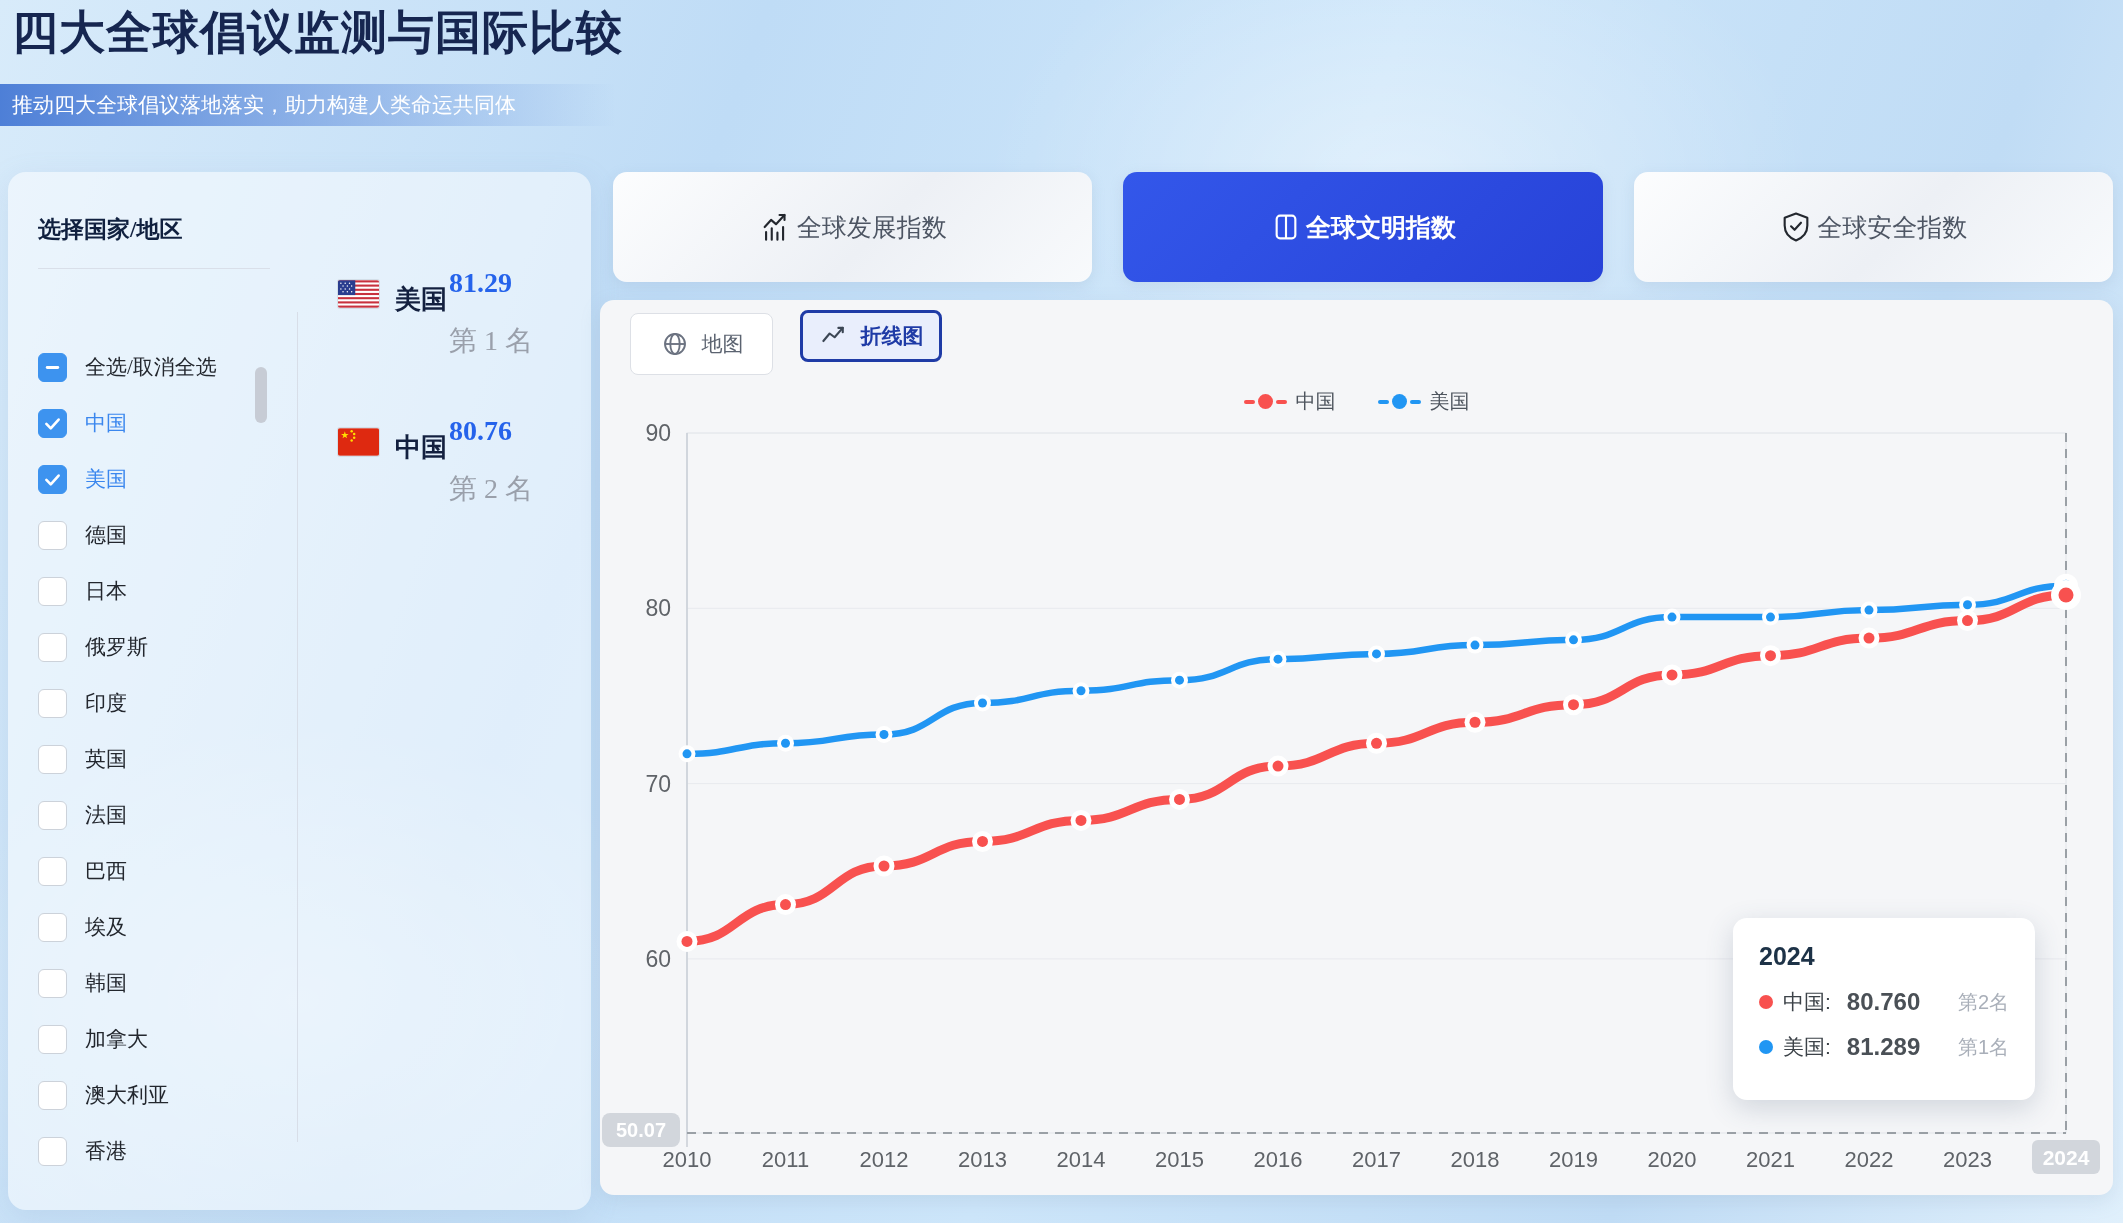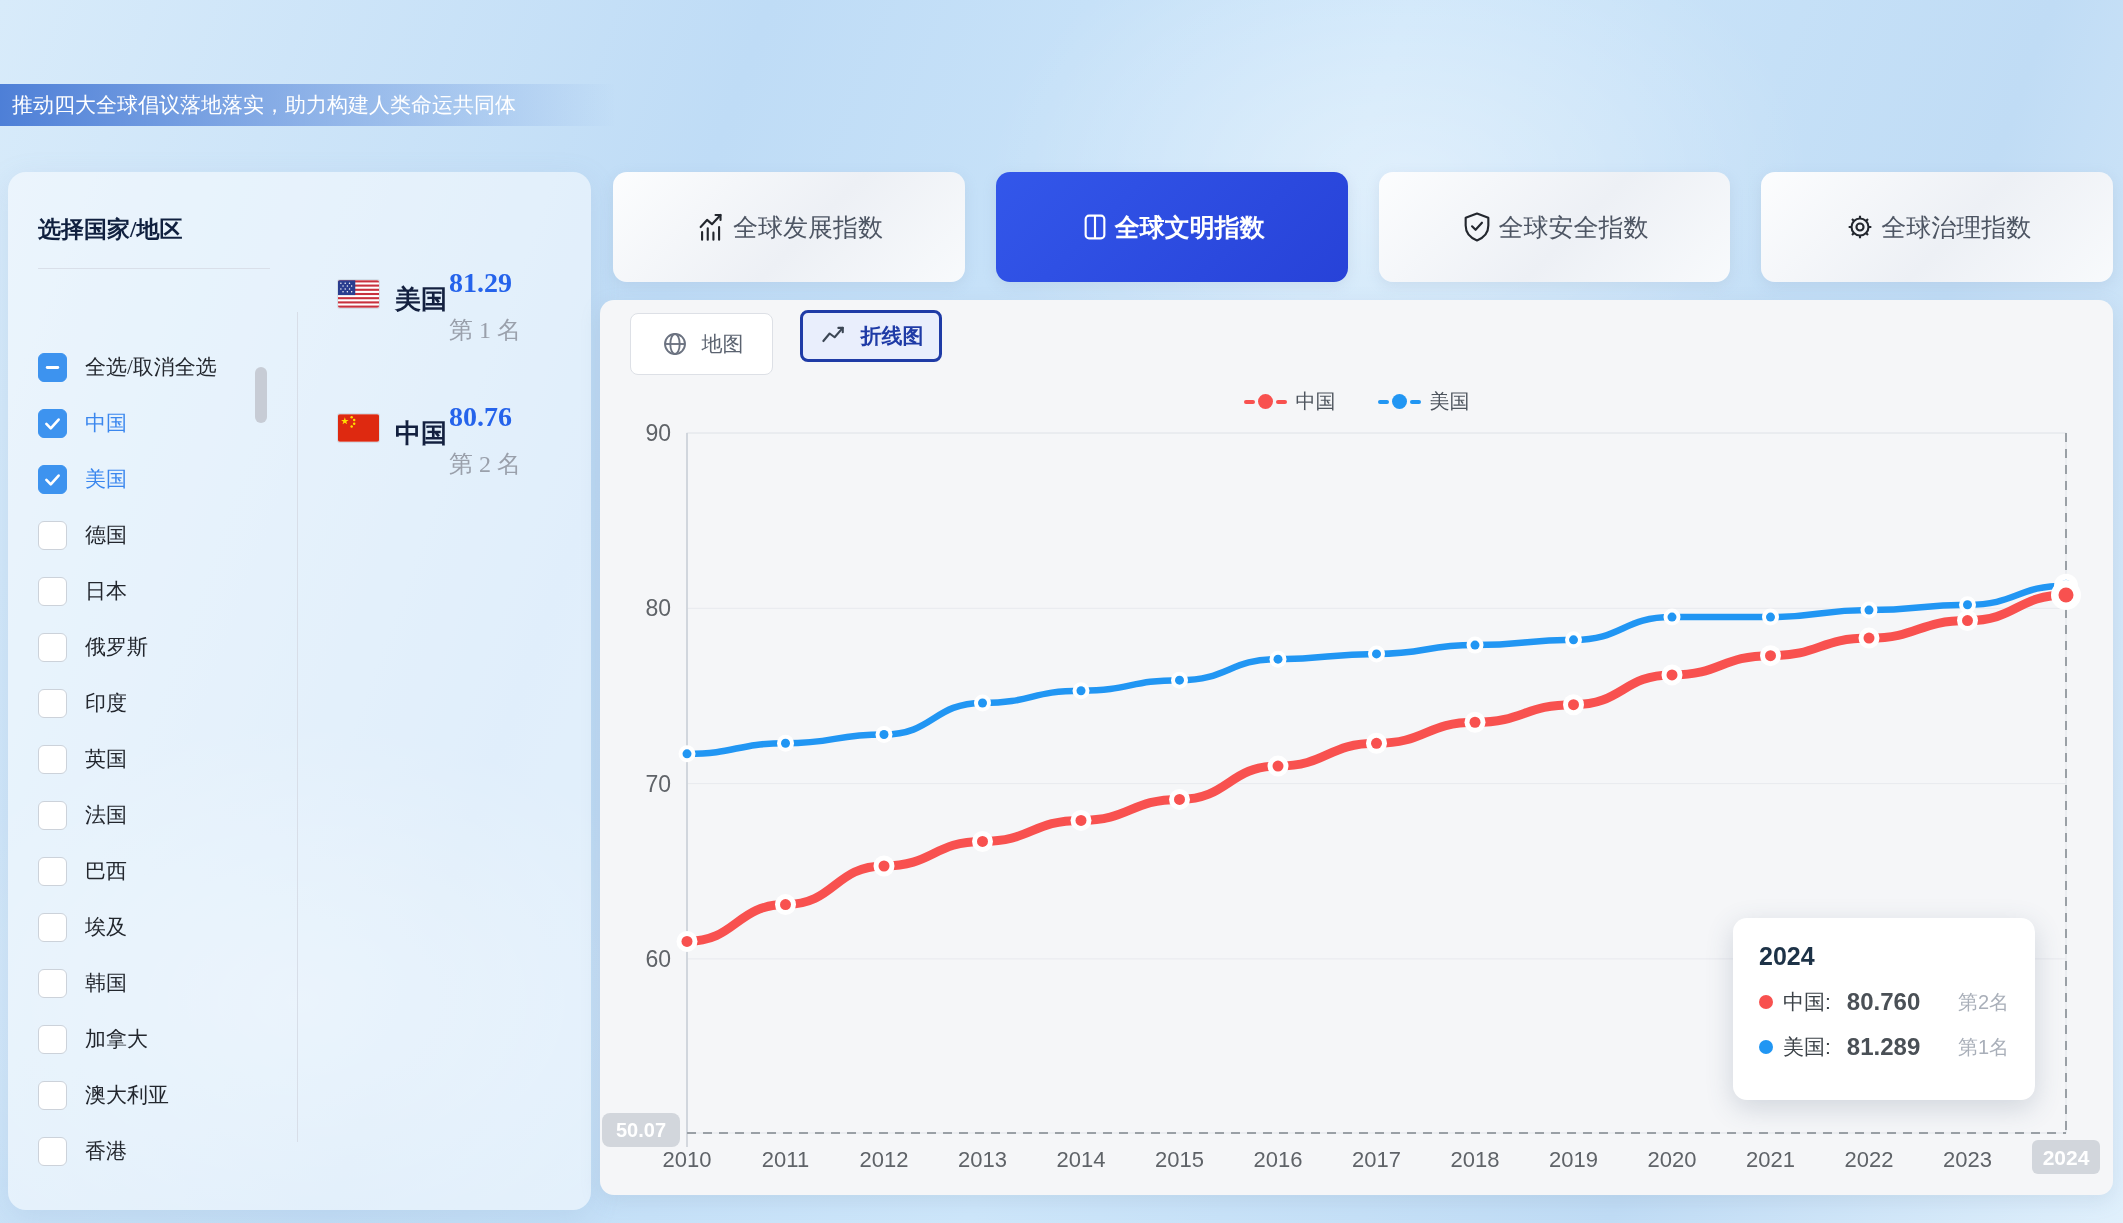--- a/index.html
+++ b/index.html
@@ -36,21 +36,21 @@
   .row-label.sel{color:#3b87ee;}
   .scroll-thumb{position:absolute;left:247px;top:195px;width:12px;height:56px;border-radius:6px;background:#c7ccd5;}
   .v-divider{position:absolute;left:289px;top:140px;width:1px;height:830px;background:#d8dee8;}
   .ranking{position:absolute;left:330px;top:82px;}
   .rank-item{display:flex;align-items:flex-start;margin-top:14px;}
   .rank-item + .rank-item{margin-top:56px;}
   .flag{width:41px;height:28px;border-radius:2px;overflow:hidden;box-shadow:0 0 0 1px rgba(0,0,0,.08);margin-top:12px;flex:0 0 auto;}
   .rank-name{font-size:26px;font-weight:bold;color:#13203f;margin-left:16px;margin-top:14px;}
   .rank-col{margin-left:2px;display:flex;flex-direction:column;}
   .rank-score{font-size:28px;font-weight:bold;color:#2563eb;line-height:30px;}
-  .rank-rank{font-size:24px;color:#9aa0ab;margin-top:16px;}
+  .rank-rank{font-size:28px;color:#9aa0ab;margin-top:24px;}
 
   .tabs{position:absolute;left:613px;top:172px;width:1500px;height:110px;display:flex;gap:31px;}
   .tab{flex:1;border-radius:14px;display:flex;align-items:center;justify-content:center;gap:4px;
     background:linear-gradient(135deg,#fcfdfe 0%,#edf0f5 55%,#f8fafc 100%);
     color:#4d5563;font-size:25px;cursor:pointer;box-shadow:0 4px 14px rgba(140,160,190,.20);}
   .tab .ticon{display:flex;color:#23272e;}
   .tab.active{background:linear-gradient(135deg,#3357ea 0%,#2742d8 100%);color:#fff;font-weight:bold;}
   .tab.active .ticon{color:#fff;}
 
   .chart-card{position:absolute;left:600px;top:300px;width:1513px;height:895px;border-radius:14px;
@@ -79,20 +79,21 @@
   .tt-val{font-size:24px;font-weight:bold;color:#4a5056;margin-left:6px;}
   .tt-rank{font-size:20px;color:#a9afb9;margin-left:auto;}
 </style>
 </head>
 <body>
 
 <div class="page">
   <div class="decor decor1"></div>
   <div class="decor decor2"></div>
 
+  <div class="title">四大全球倡议监测与国际比较</div>
   <div class="subtitle-bar">
     <span class="subtitle">推动四大全球倡议落地落实，助力构建人类命运共同体</span>
   </div>
 
   <div class="sidebar">
     <div class="sb-heading">选择国家/地区</div>
     <div class="sb-divider"></div>
     <div class="country-list" id="country-list">
         <div class="row">
           <span class="cb on">
@@ -248,30 +249,20 @@
         <span>全球文明指数</span>
       </div>
       <div class="tab">
         <span class="ticon">
           <svg width="34" height="34" viewBox="0 0 48 48" fill="none" stroke="currentColor" stroke-width="3" stroke-linecap="round" stroke-linejoin="round">
             <path d="M24 5 L40 11 V22 C40 33 33 39.5 24 43 C15 39.5 8 33 8 22 V11 Z"></path>
             <path d="M17 23 l5 5 9 -10"></path>
           </svg>
         </span>
         <span>全球安全指数</span>
-      </div>
-      <div class="tab">
-        <span class="ticon">
-          <svg width="34" height="34" viewBox="0 0 48 48" fill="none" stroke="currentColor" stroke-width="3">
-            <circle cx="24" cy="24" r="12"></circle>
-            <circle cx="24" cy="24" r="5"></circle>
-            <path d="M24 8 v4 M24 36 v4 M8 24 h4 M36 24 h4 M12.7 12.7 l2.8 2.8 M32.5 32.5 l2.8 2.8 M35.3 12.7 l-2.8 2.8 M15.5 32.5 l-2.8 2.8"></path>
-          </svg>
-        </span>
-        <span>全球治理指数</span>
       </div>
     </div>
 
   <div class="chart-card">
     <div class="btn btn-map">
       <span class="bicon">
         <svg width="30" height="30" viewBox="0 0 48 48" fill="none" stroke="currentColor" stroke-width="3">
             <circle cx="24" cy="24" r="16"></circle>
             <ellipse cx="24" cy="24" rx="7.5" ry="16"></ellipse>
             <path d="M8 24 h32"></path>

